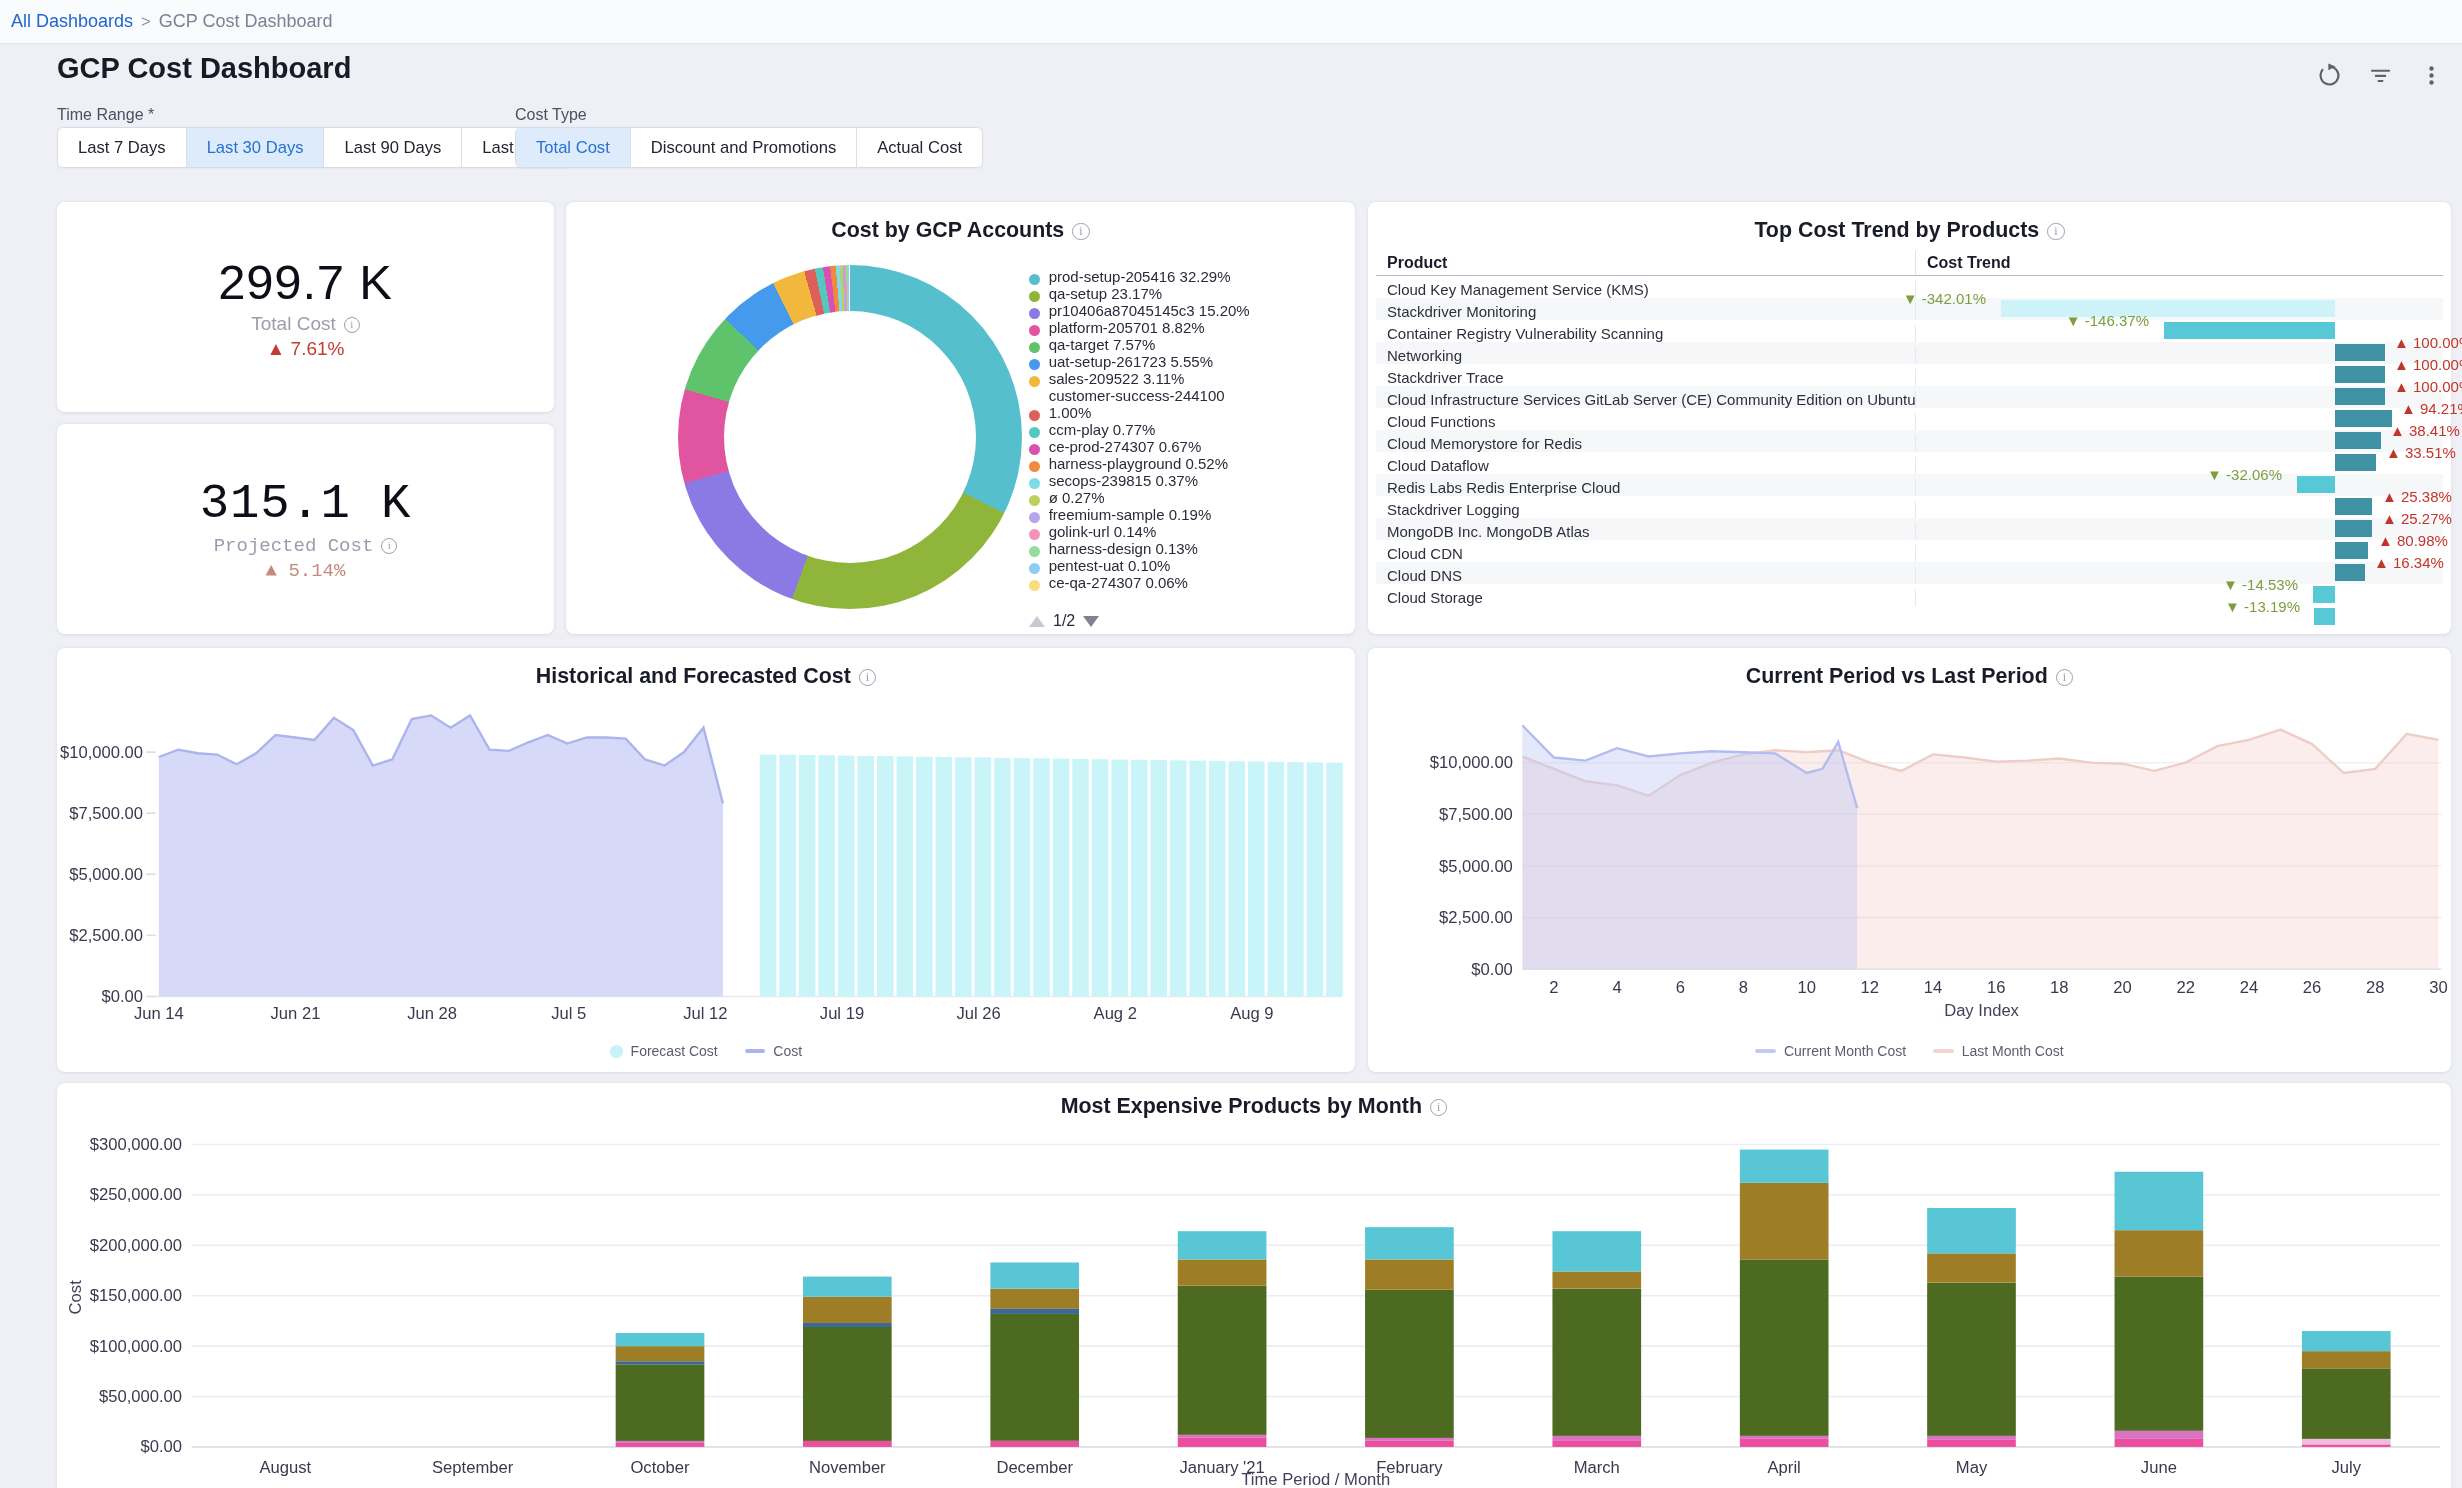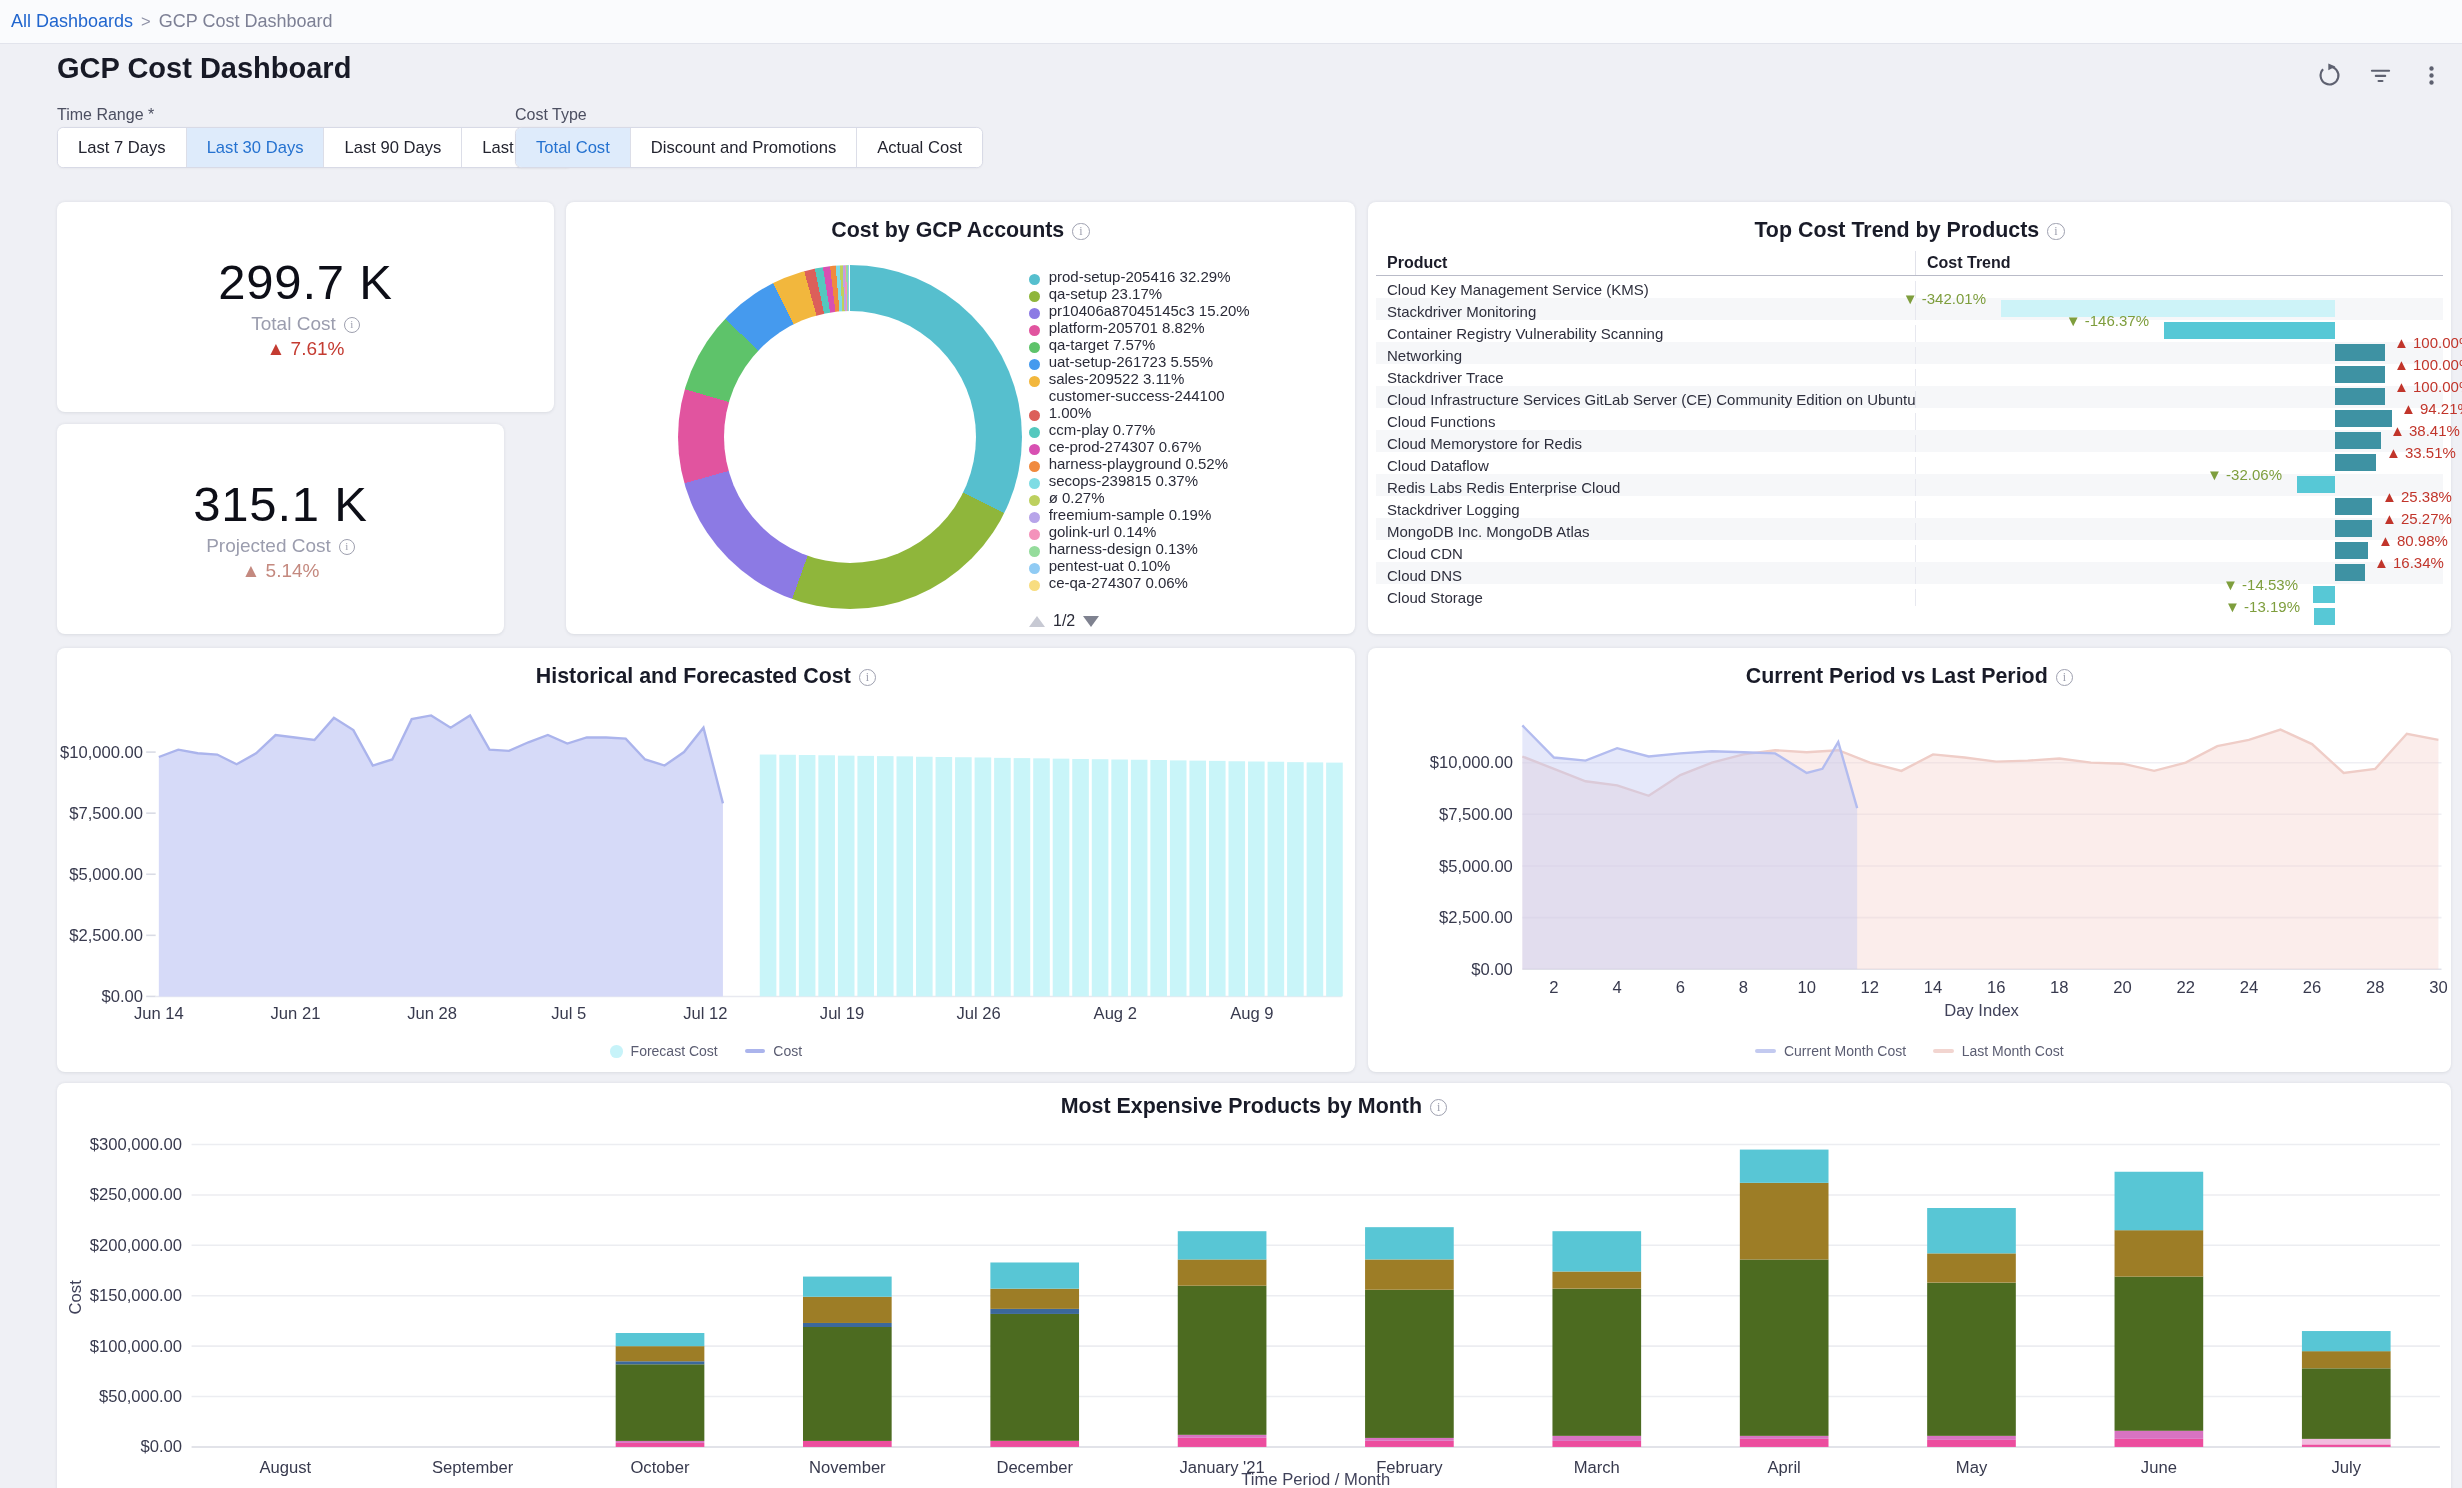--- a/index.html
+++ b/index.html
@@ -23,21 +23,21 @@
   .seg-group { position:absolute; top:127px; display:inline-flex; background:#fff; border:0.8px solid #D8DAE6;
                border-radius:6.3px; overflow:hidden; height:41px; box-shadow:0 0.8px 1.6px rgba(40,41,61,.04); }
   .seg-btn { border:none; background:#fff; font-family:inherit; font-size:16.6px; color:#23242F; padding:0 20px;
              cursor:pointer; border-left:0.8px solid #DCDEE8; }
   .seg-btn:first-child { border-left:none; }
   .seg-btn.selected { background:#DEEBFB; color:#2572D0; }
 
   
   .card { position:absolute; background:#fff; border-radius:8px; box-shadow:0 0.8px 3.2px rgba(34,36,56,.10); }
   #metric-card-0 { left:57px; top:202px; width:497px; height:210px; }
-  #metric-card-1 { left:57px; top:424px; width:447px; height:210px; }
+  #metric-card-1 { left:57px; top:424px; width:497px; height:210px;font-family:Liberation Mono, monospace; }
   #donut-card    { left:566px; top:202px; width:789px; height:432px; }
   #table-card    { left:1368px; top:202px; width:1083px; height:432px; }
   #hist-card     { left:57px; top:648px; width:1298px; height:424px; }
   #period-card   { left:1368px; top:648px; width:1083px; height:424px; }
   #monthly-card  { left:57px; top:1083px; width:2394px; height:447px; }
 
   .card-title { position:absolute; top:16px; left:0; right:0; text-align:center; font-size:21.4px; font-weight:600; color:#191B28; }
   .info-i { display:inline-block; width:17.4px; height:17.4px; border:1.6px solid #9EA0AF; border-radius:50%;
             color:#9EA0AF; font-size:12px; font-weight:400; line-height:15px; text-align:center; vertical-align:2.4px; margin-left:8px; }
   .info-i::before { content:'i'; font-family:"Liberation Serif", serif; }

